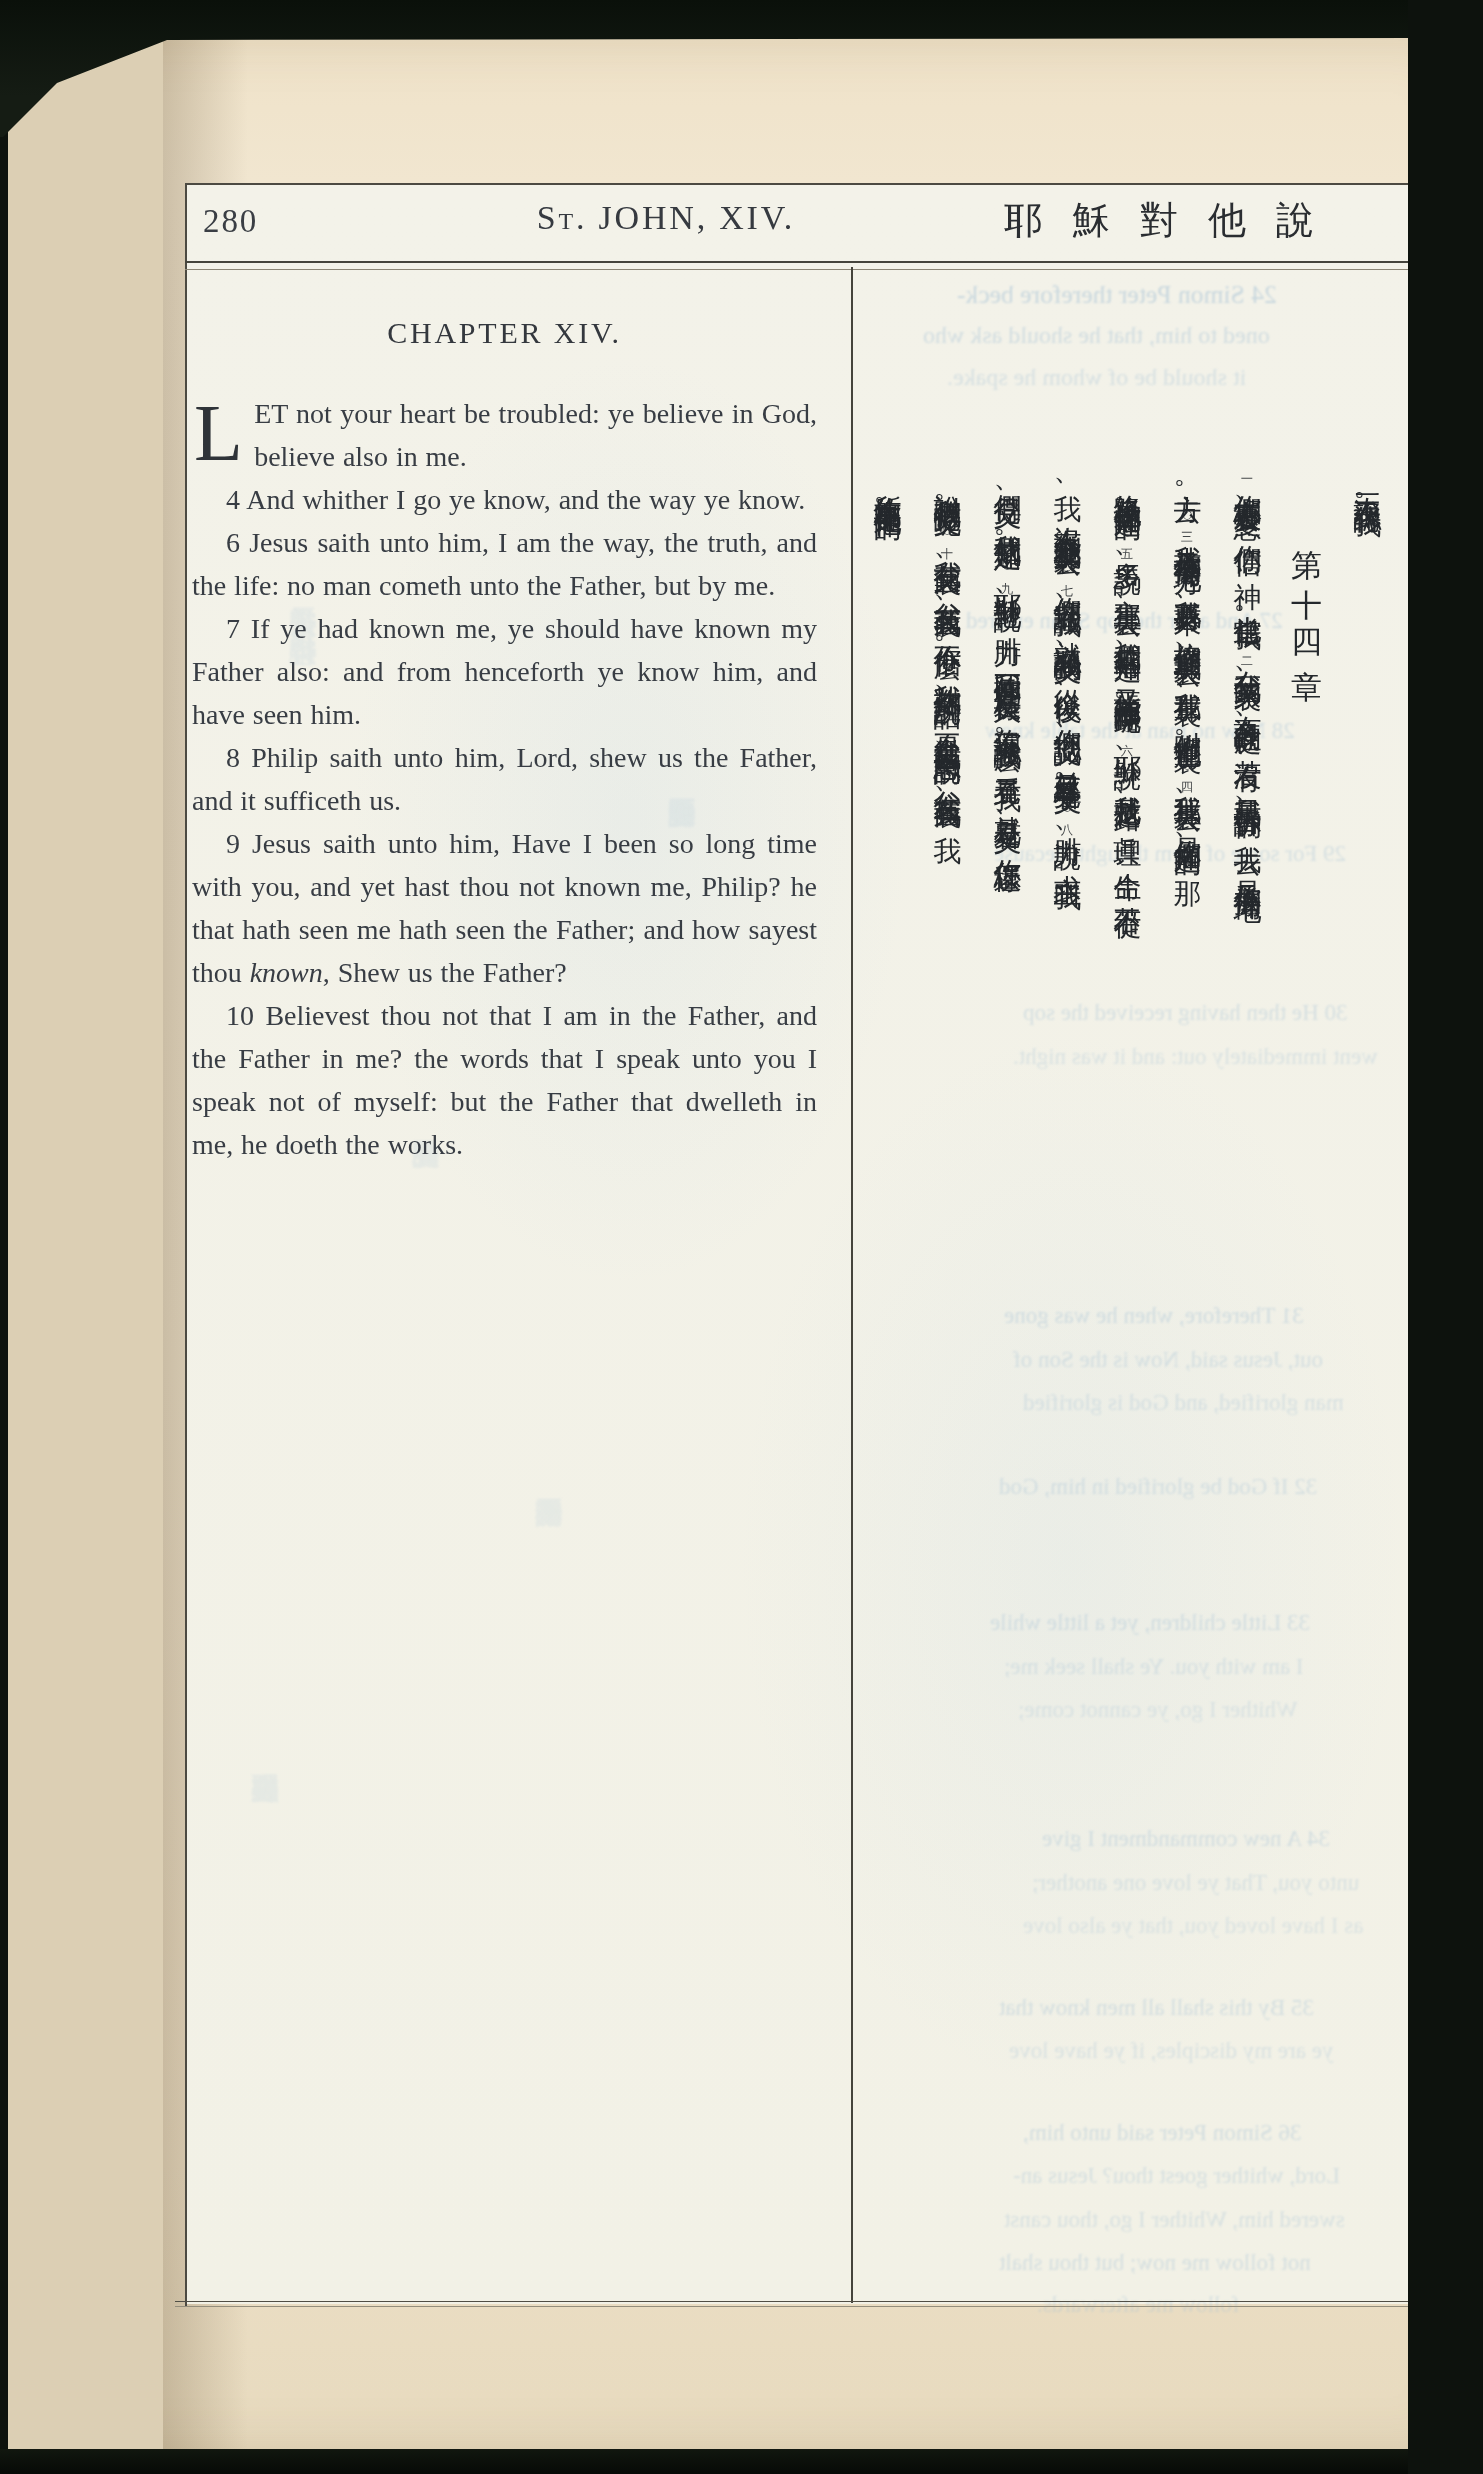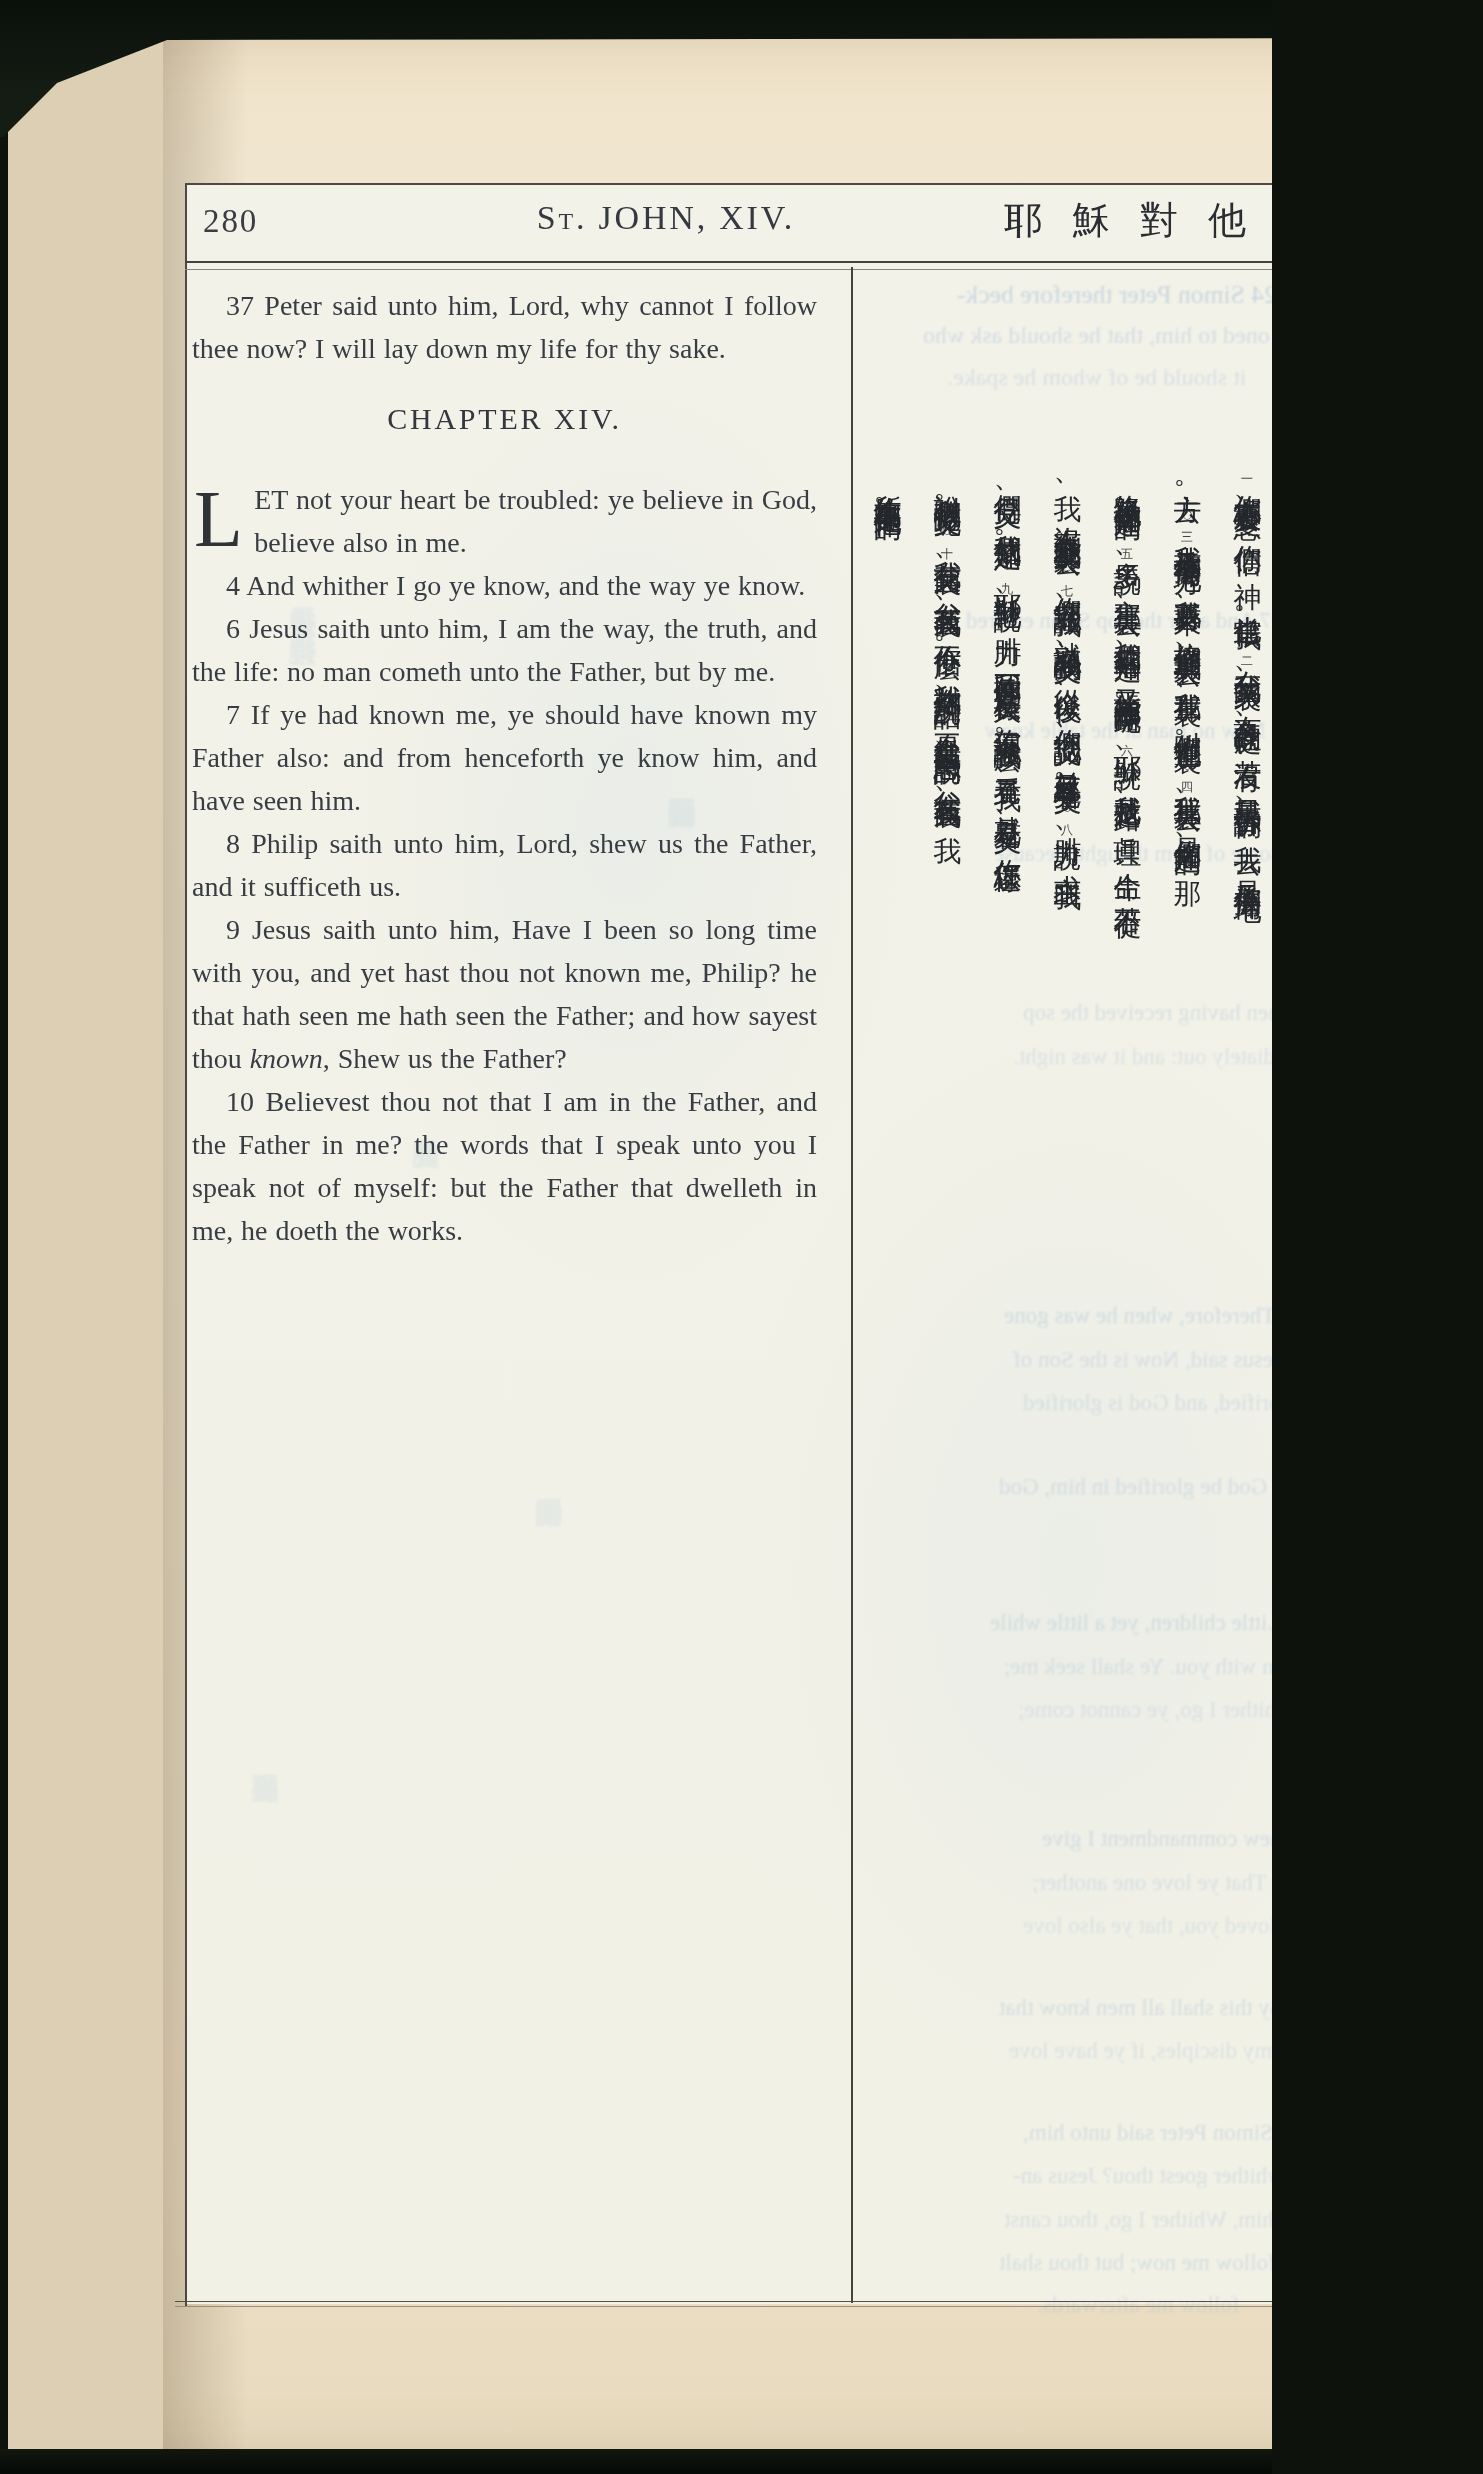--- a/index.html
+++ b/index.html
@@ -1,21 +1,21 @@
 <!DOCTYPE html>
 <html style="font-size:15px"><head>
 <meta charset="utf-8">
 <style>
   html,body{margin:0;padding:0;}
   body{
     width:1483px;height:2475px;overflow:hidden;
     background:#0d120d;
     font-family:"Liberation Serif","DejaVu Serif",serif;
   }
-  .scene{position:relative;width:1272px;height:2475px;overflow:hidden;}
+  .scene{position:relative;width:1408px;height:2475px;overflow:hidden;}
 
   
   .paper{
     position:absolute;left:7.6px;top:36px;width:1454px;height:2418px;
     background:linear-gradient(180deg,#efe2c8 0%,#f1e6d0 6%,#eee3cd 55%,#ecdfc6 88%,#e7dabe 100%);
     box-shadow:inset 0 0 57px rgba(120,95,55,.18);
   }
   .fore-edge{
     position:absolute;left:7.6px;top:36px;width:155px;height:2418px;
     background:
@@ -165,21 +165,20 @@
   <div class="frame-top"></div>
   <div class="header-rule"></div>
   <div class="column-divider"></div>
   <div class="bottom-rule"></div>
 
   <div class="pagenum">280</div>
   <div class="title-en">St. JOHN, XIV.</div>
   <div class="title-zh">耶穌對他說</div>
 
   <div class="col-en" id="col-en">
-      <p>37 Peter said unto him, Lord, why cannot I follow thee now? I will lay down my life for thy sake.</p>
       <div class="chapter-heading">CHAPTER XIV.</div>
       <p class="dropcap-para"><span class="dropcap">L</span>ET not your heart be troubled: ye believe in God, believe also in me.</p>
       <p>4 And whither I go ye know, and the way ye know.</p>
       <p>6 Jesus saith unto him, I am the way, the truth, and the life: no man cometh unto the Father, but by me.</p>
       <p>7 If ye had known me, ye should have known my Father also: and from henceforth ye know him, and have seen him.</p>
       <p>8 Philip saith unto him, Lord, shew us the Father, and it sufficeth us.</p>
       <p>9 Jesus saith unto him, Have I been so long time with you, and yet hast thou not known me, Philip? he that hath seen me hath seen the Father; and how sayest thou <i>known</i>, Shew us the Father?</p>
       <p>10 Believest thou not that I am in the Father, and the Father in me? the words that I speak unto you I speak not of myself: but the Father that dwelleth in me, he doeth the works.</p>
     </div>
   <div class="col-zh" id="col-zh">

